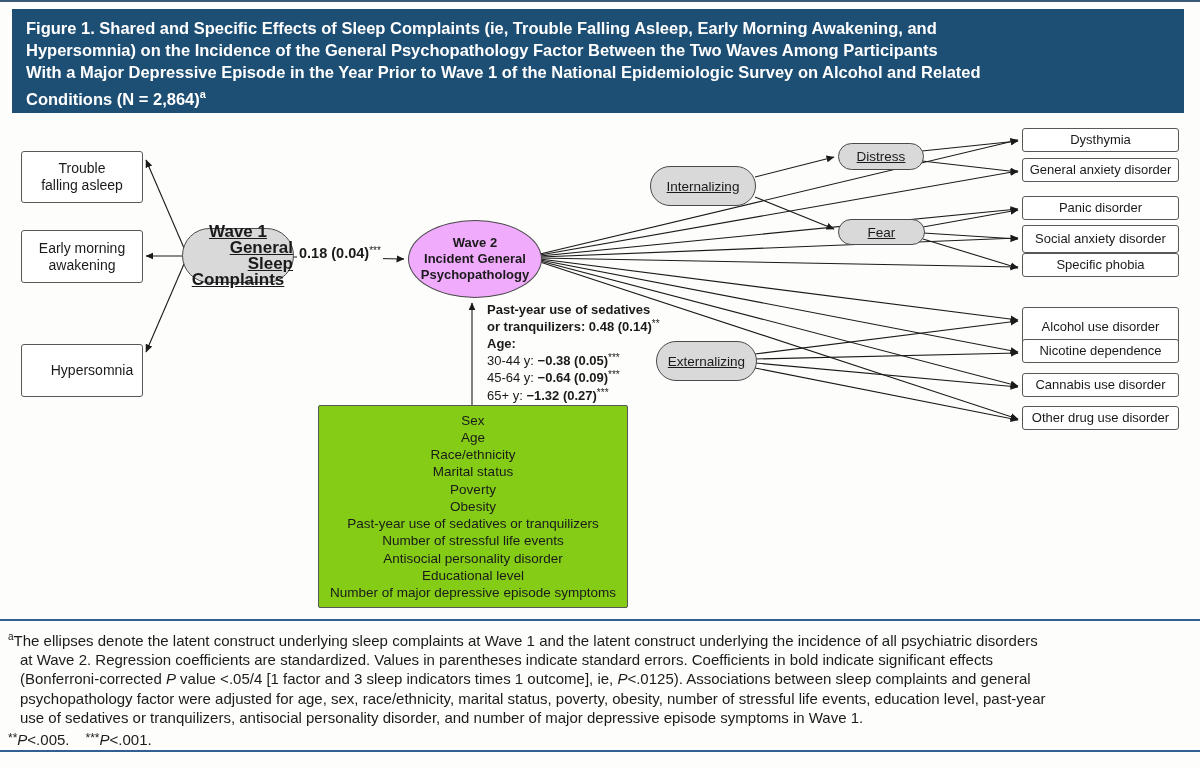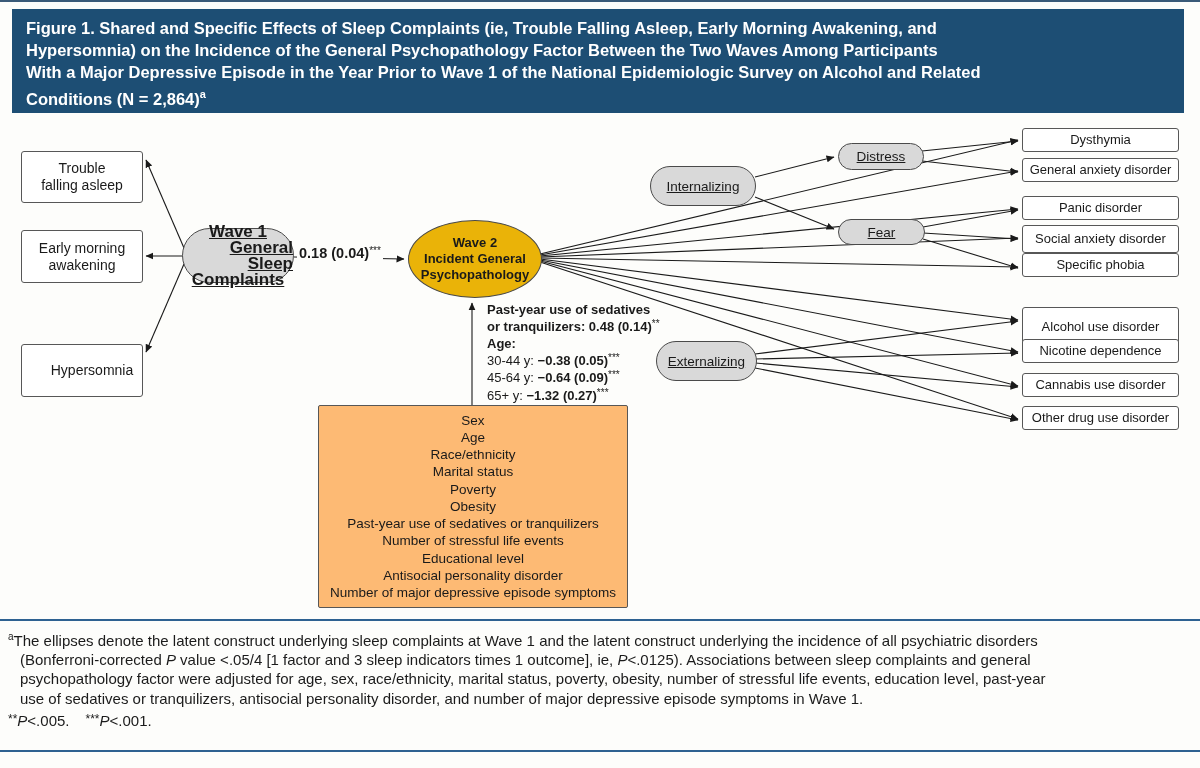--- a/index.html
+++ b/index.html
@@ -15,34 +15,34 @@
           padding:8px 14px;box-sizing:border-box;}
   .banner sup{font-size:11px;}
 
   svg.edges{position:absolute;left:0;top:0;z-index:1;}
 
   .node{position:absolute;box-sizing:border-box;display:flex;flex-direction:column;
         align-items:center;justify-content:center;text-align:center;background:#ffffff;
         border:1.3px solid #575757;border-radius:3px;font-size:14px;line-height:17px;z-index:2;}
   .stadium{background:#d9d9d9;border:1.5px solid #4a4a4a;border-radius:999px;font-size:13.5px;text-decoration:underline;}
   .boldnode{font-weight:bold;font-size:17px;line-height:16px;text-align:right;}
-  .ellipse{background:#eab308;border:1.5px solid #4a4a4a;border-radius:50%;
+  .ellipse{background:#f0abfc;border:1.5px solid #4a4a4a;border-radius:50%;
            font-weight:bold;font-size:13px;line-height:16px;}
   .rightbox{font-size:13px;line-height:14px;}
 
   .coef{position:absolute;left:297px;top:245px;z-index:3;background:#fdfdfb;
         font-weight:bold;font-size:14.5px;padding:0 2px;white-space:nowrap;}
   .stars{font-weight:400;font-size:10px;position:relative;top:-4px;}
 
   .annotation{position:absolute;left:487px;top:302px;z-index:2;font-size:13px;
               line-height:16.5px;white-space:nowrap;}
   .annotation .b{font-weight:bold;}
 
   .covbox{position:absolute;left:318px;top:405px;width:310px;height:203px;z-index:2;
-          background:#fdba74;border:1.2px solid #575757;border-radius:2px;box-sizing:border-box;
+          background:#84cc16;border:1.2px solid #575757;border-radius:2px;box-sizing:border-box;
           display:flex;flex-direction:column;justify-content:center;text-align:center;
           font-size:13.5px;line-height:17.2px;}
 
   .footnote{position:absolute;left:8px;top:627px;z-index:2;font-size:15px;
             line-height:19.2px;white-space:nowrap;color:#1b1b1b;}
   .footnote .cont{margin-left:12px;}
   .fp{font-style:italic;}
   .fsup{font-size:10px;vertical-align:super;}
   .sig{margin-top:3px;}
   .sigstars{font-size:12px;position:relative;top:-3px;}
@@ -180,28 +180,29 @@
 
 <div class="covbox">
   <div>Sex</div>
   <div>Age</div>
   <div>Race/ethnicity</div>
   <div>Marital status</div>
   <div>Poverty</div>
   <div>Obesity</div>
   <div>Past-year use of sedatives or tranquilizers</div>
   <div>Number of stressful life events</div>
+  <div>Antisocial personality disorder</div>
   <div>Educational level</div>
-  <div>Antisocial personality disorder</div>
   <div>Number of major depressive episode symptoms</div>
 </div>
 
 <div class="rule-foot-top"></div>
 
 <div class="footnote">
   <div><sup class="fsup">a</sup><span>The ellipses denote the latent construct underlying sleep complaints at Wave 1 and the latent construct underlying the incidence of all psychiatric disorders</span></div>
+  <div class="cont">at Wave 2. Regression coefficients are standardized. Values in parentheses indicate standard errors. Coefficients in bold indicate significant effects</div>
   <div class="cont"><span>(Bonferroni-corrected </span><span class="fp">P</span><span> value &lt;.05/4 [1 factor and 3 sleep indicators times 1 outcome], ie, </span><span class="fp">P</span><span>&lt;.0125). Associations between sleep complaints and general</span></div>
   <div class="cont">psychopathology factor were adjusted for age, sex, race/ethnicity, marital status, poverty, obesity, number of stressful life events, education level, past-year</div>
   <div class="cont">use of sedatives or tranquilizers, antisocial personality disorder, and number of major depressive episode symptoms in Wave 1.</div>
   <div class="sig"><span class="sigstars">**</span><span class="fp">P</span><span>&lt;.005.</span><span class="siggap"></span><span class="sigstars">***</span><span class="fp">P</span><span>&lt;.001.</span></div>
 </div>
 
 <div class="rule-bottom"></div>
 
 </body></html>

